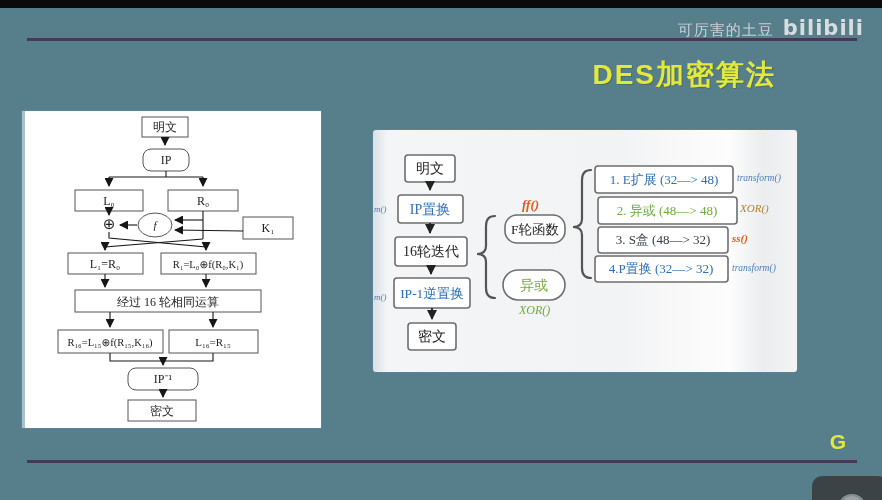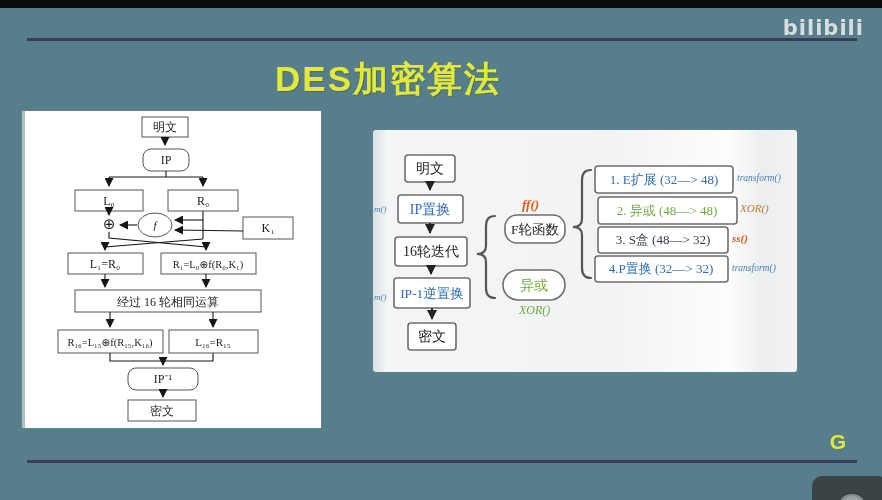--- a/index.html
+++ b/index.html
@@ -16,22 +16,22 @@
   .divider.top{top:30px;}
   .divider.bottom{top:452px;}
   .wm-top{
     position:absolute;top:8px;right:18px;display:flex;align-items:baseline;gap:9px;
     color:#c9d2d3;z-index:5;
   }
   .wm-top .uploader{font-size:15px;letter-spacing:1px;}
   .wm-top .bili{font-size:21px;font-weight:bold;color:#d8dde0;letter-spacing:1px;
     font-family:"DejaVu Sans", sans-serif;text-align:right;}
   .page-title{
-    position:absolute;top:48px;left:0;width:776px;text-align:center;
-    color:#e3e93c;font-size:35px;font-weight:bold;letter-spacing:2px;
+    position:absolute;top:48px;left:0;width:776px;text-align:right;
+    color:#e3e93c;font-size:28px;font-weight:bold;letter-spacing:2px;
     text-shadow:1px 1px 0 rgba(60,80,30,.35);
   }
   .panel{position:absolute;background:#fff;text-align:right;}
   .panel.left{
     left:22px;top:103px;width:296px;height:317px;
     border-left:3px solid #aabfc7;
     box-shadow:0 0 0 1px rgba(130,150,160,.25);
   }
   .panel.right{
     left:373px;top:122px;width:424px;height:242px;border-radius:3px;
@@ -67,20 +67,21 @@
 </style>
 </head>
 <body>
 
 <div class="stage">
 
   <div class="divider top"></div>
   <div class="divider bottom"></div>
 
   <div class="wm-top">
+    <span class="uploader">可厉害的土豆</span>
     <span class="bili">bilibili</span>
   </div>
 
   <div class="page-title">DES加密算法</div>
 
   <div class="panel left">
     <svg width="296" height="317" viewBox="0 0 296 317">
       <defs>
         <marker id="arr" markerUnits="userSpaceOnUse" markerWidth="10" markerHeight="9" refX="8" refY="4.5" orient="auto">
           <path d="M0,0 L9,4.5 L0,9 Z" fill="#161616"></path>

